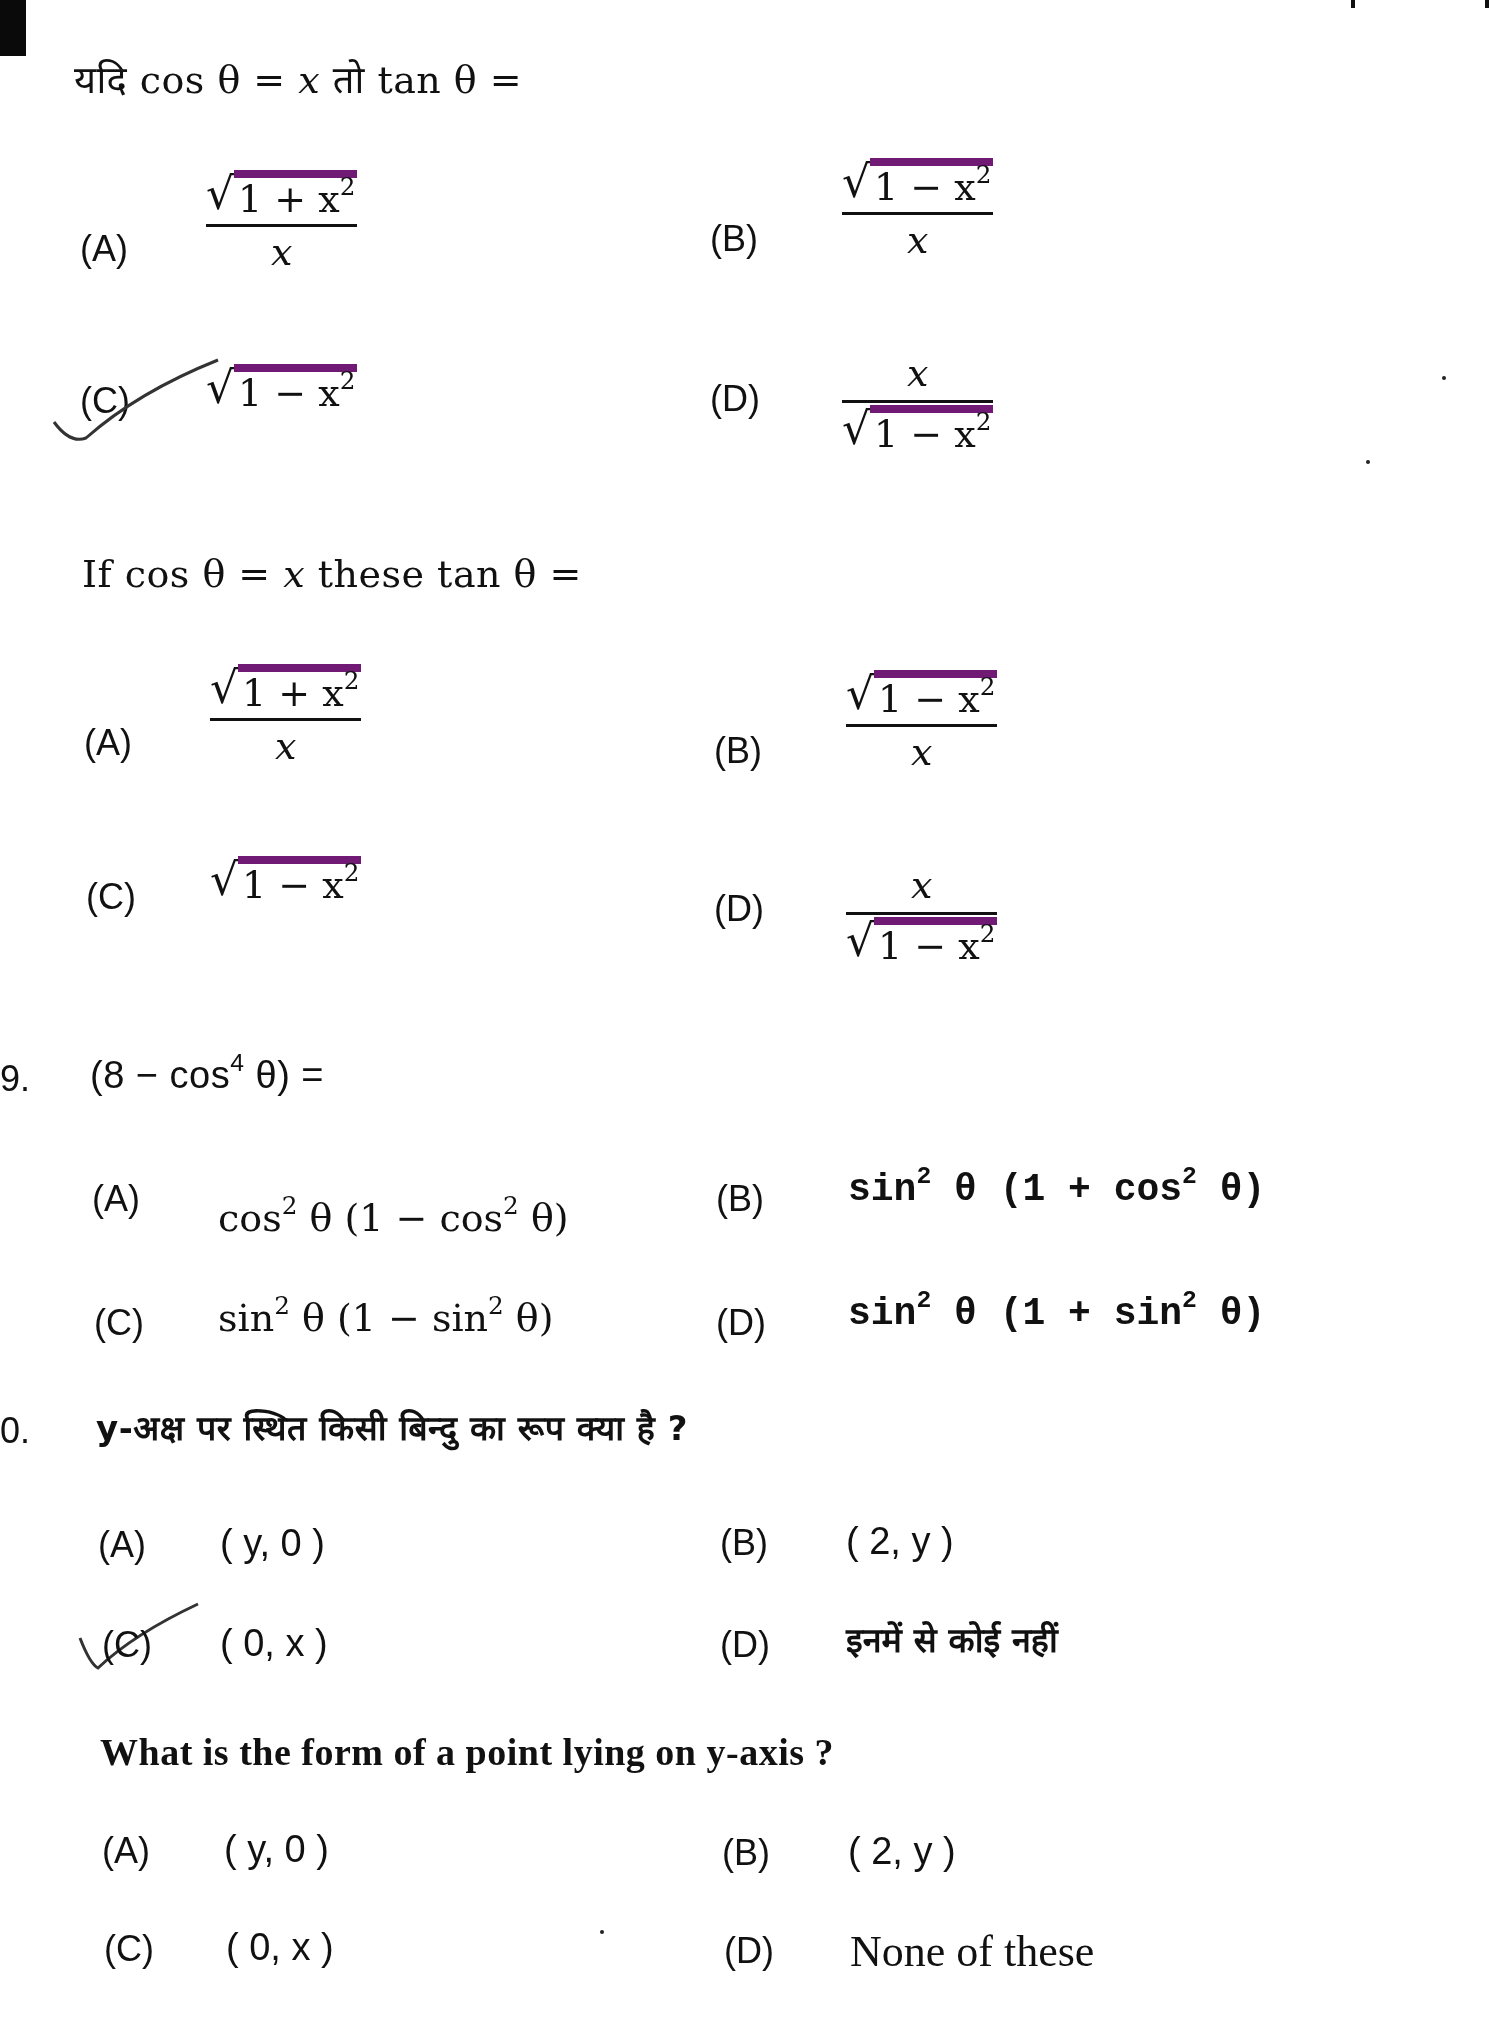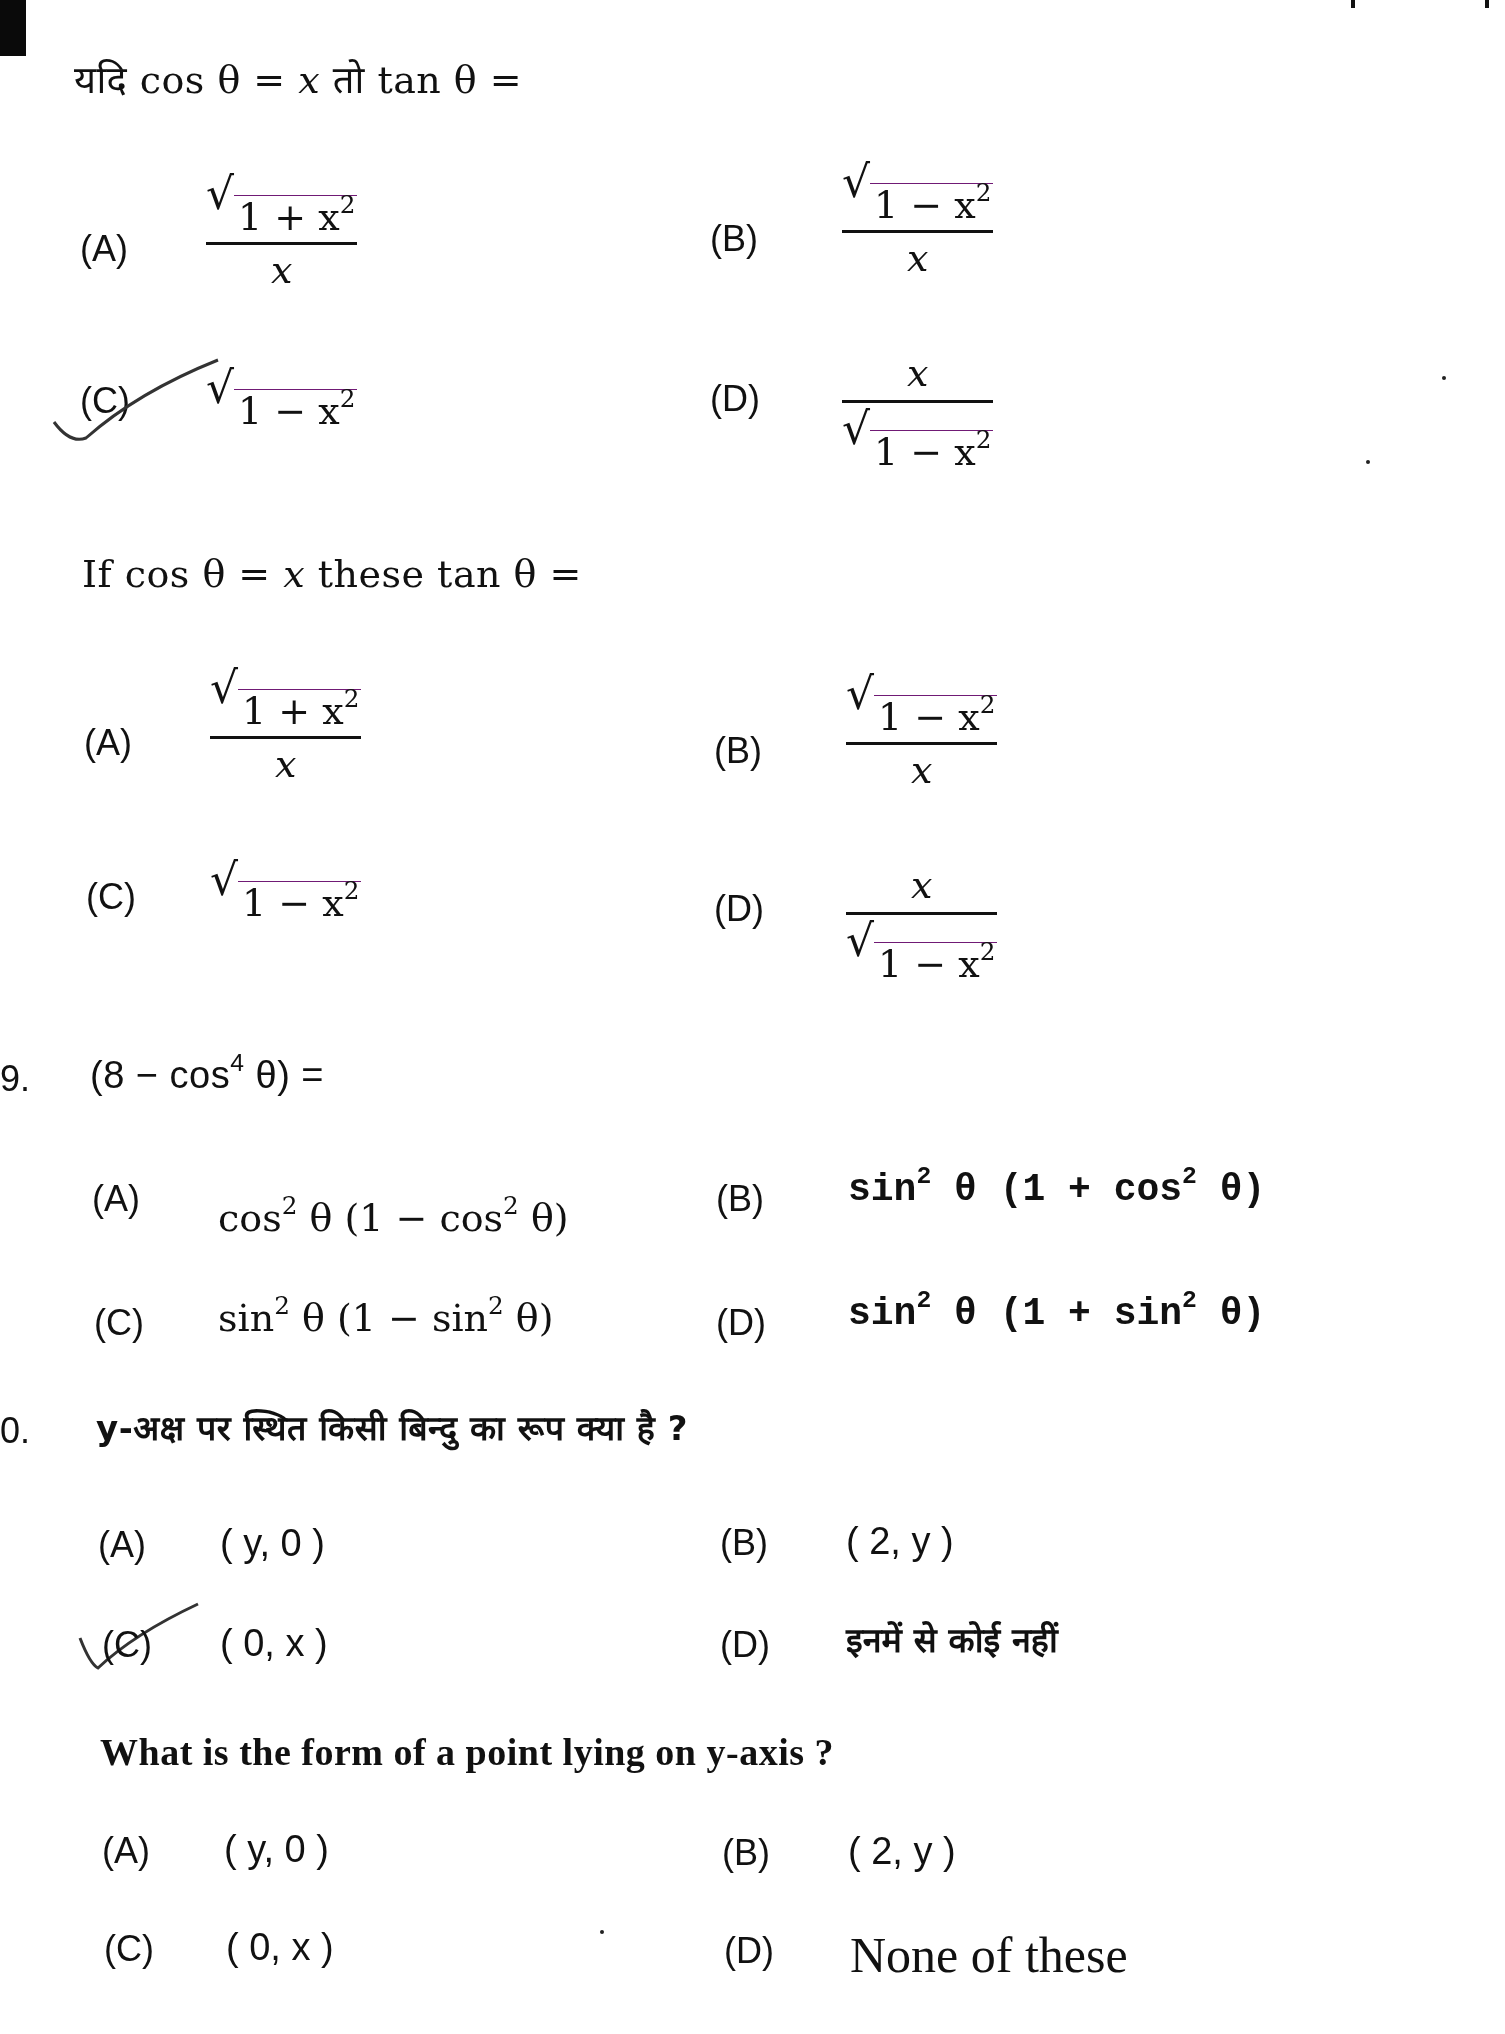--- a/index.html
+++ b/index.html
@@ -27,21 +27,21 @@
   .bold { font-weight: bold; font-family: Liberation Mono, monospace; }
   i.var { font-style: italic; }
   sup { font-size: 0.65em; vertical-align: 0.7em; line-height: 0; }
 
   
   .frac { position: absolute; display: inline-flex; flex-direction: column; align-items: center; }
   .frac .num, .frac .den { font-size: 38px; line-height: 1.25; white-space: nowrap; display: flex; justify-content: center; }
   .frac .bar { height: 3px; background: #111; align-self: stretch; margin: 2px 0; }
   .sqrt { display: inline-flex; align-items: stretch; }
   .sqrt .rad { font-size: 44px; line-height: 1; transform: translateY(2px); }
-  .sqrt .under { border-top: 1px solid #701a75; padding: 0 2px 0 4px; line-height: 1.15; margin-top: 25px; }
+  .sqrt .under { border-top: 8px solid #701a75; padding: 0 2px 0 4px; line-height: 1.15; }
 
   .tick { position: absolute; }
   .speck { position: absolute; width: 4px; height: 4px; border-radius: 50%; background: #222; }
 </style>
 </head>
 <body>
 
 <div class="corner-block"></div>
 <div class="corner-bracket"></div>
 
@@ -201,17 +201,17 @@
 <div class="qtext bold" style="left:100px; top:1730px; font-family:'Liberation Serif',serif; font-size:38px;">What is the form of a point lying on y-axis ?</div>
 
 <div class="opt-label" style="left:102px; top:1830px;">(A)</div>
 <div class="opt-val sans" style="left:224px; top:1828px;">( y, 0 )</div>
 <div class="opt-label" style="left:722px; top:1832px;">(B)</div>
 <div class="opt-val sans" style="left:848px; top:1830px;">( 2, y )</div>
 
 <div class="opt-label" style="left:104px; top:1928px;">(C)</div>
 <div class="opt-val sans" style="left:226px; top:1926px;">( 0, x )</div>
 <div class="opt-label" style="left:724px; top:1930px;">(D)</div>
-<div class="opt-val" style="left:850px; top:1926px; font-family:'Liberation Serif',serif; font-size:50px;">None of these</div>
+<div class="opt-val" style="left:850px; top:1926px; font-family:'Liberation Serif',serif; font-size:44px;">None of these</div>
 
 <div class="speck" style="left:1442px; top:376px;"></div>
 <div class="speck" style="left:1366px; top:460px;"></div>
 <div class="speck" style="left:600px; top:1930px;"></div>
 
 </body></html>

